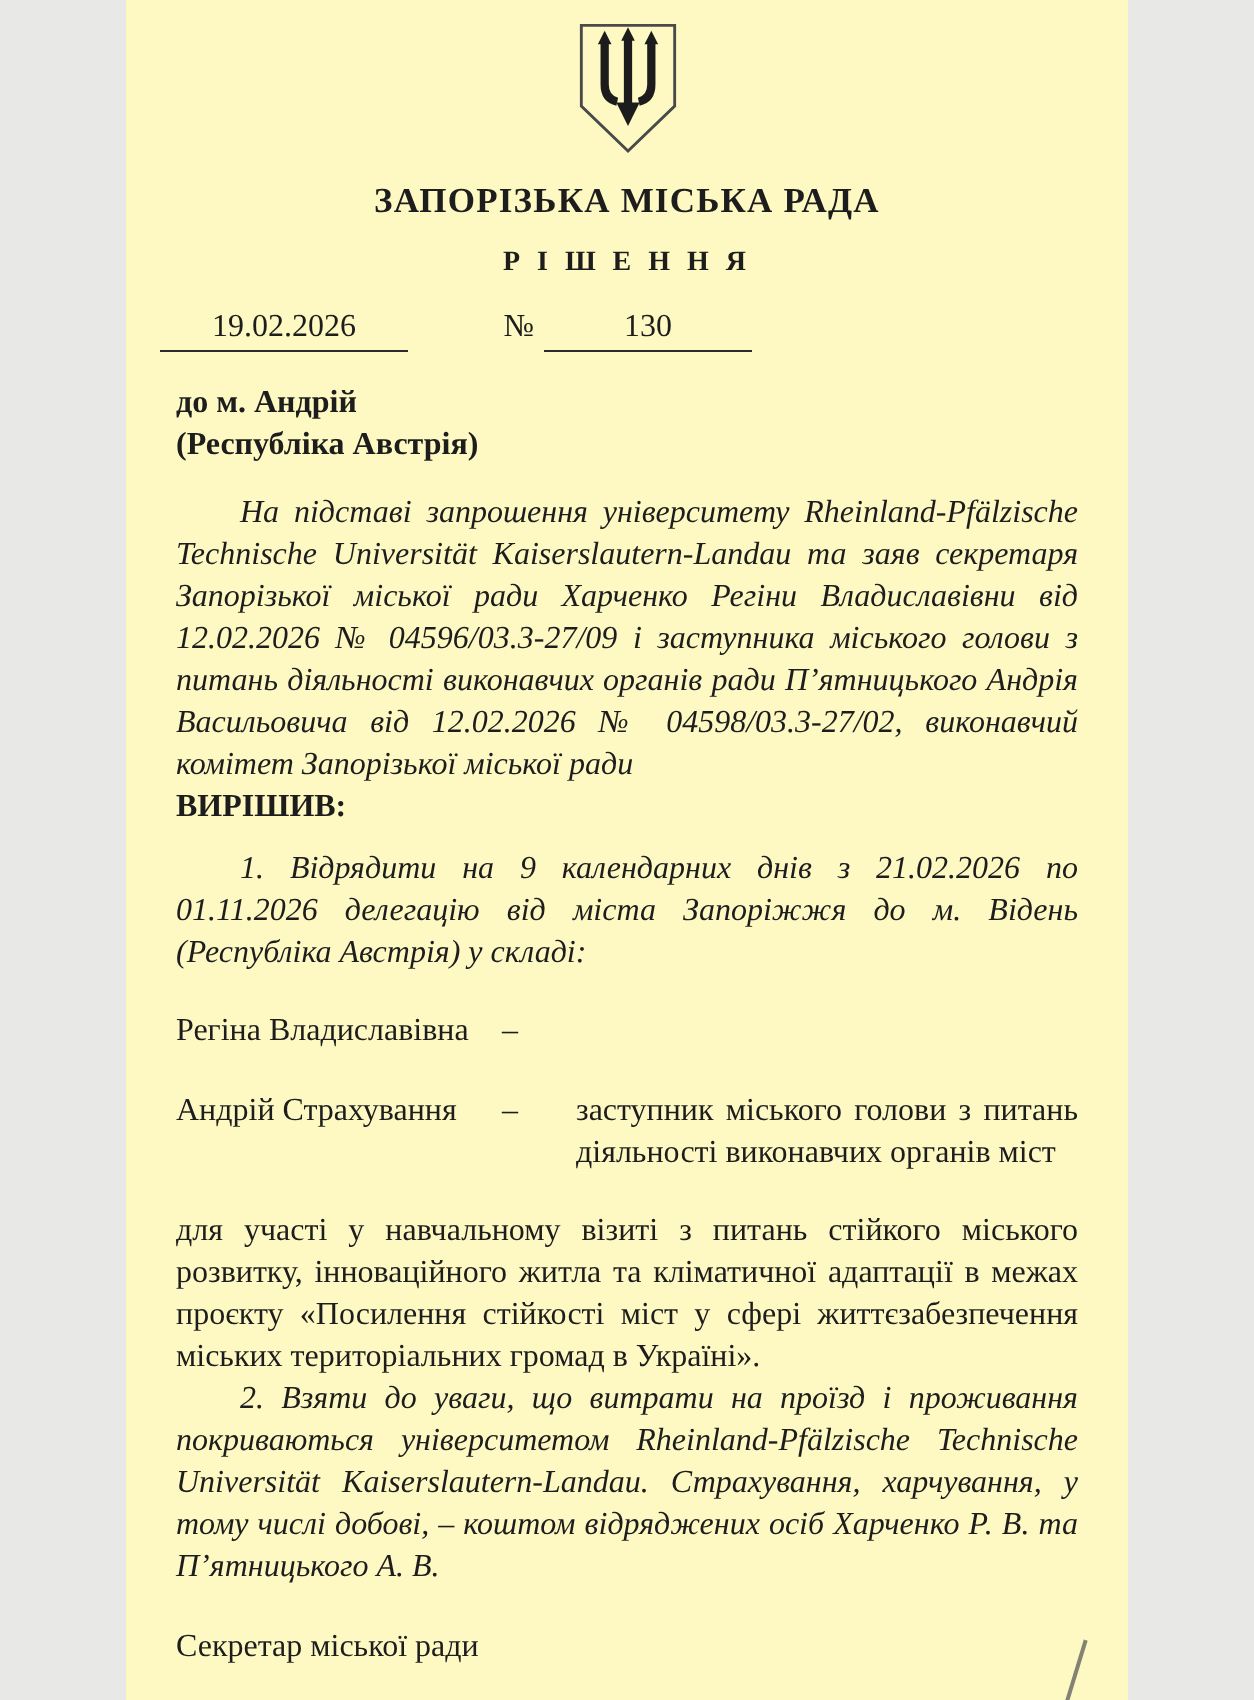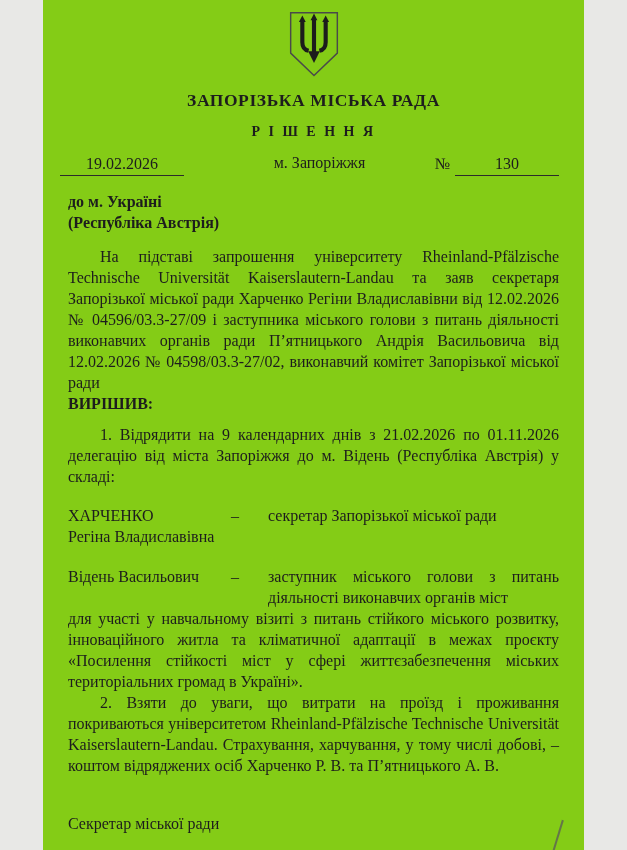--- a/index.html
+++ b/index.html
@@ -1,44 +1,44 @@
 <!DOCTYPE html>
 <html><head>
 <meta charset="utf-8">
 <style>
   html,body{margin:0;padding:0;background:#e8e8e6;}
   .page{
-    width:541px;height:850px;margin:0 auto;background:#84cc16;color:#1d1d1d;
+    width:501px;height:850px;margin:0 auto;background:#fef9c3;color:#1d1d1d;
     font-family:"Liberation Serif",serif;font-size:16px;line-height:21px;
     box-sizing:border-box;padding:8px 25px 0 25px;position:relative;overflow:hidden;
   }
   .emblem{display:flex;justify-content:center;margin-top:2px;}
   .emblem svg{width:64px;height:70px;}
   .org{text-align:center;font-weight:bold;font-size:17.5px;letter-spacing:.6px;line-height:22px;}
   .org-first{margin-top:9px;}
   .doctype{text-align:center;font-weight:bold;font-size:14px;letter-spacing:2.5px;margin-top:7px;line-height:27px;}
   .meta-row{display:flex;align-items:flex-end;margin-top:2px;height:29px;}
   .underlined{display:inline-block;border-bottom:1.4px solid #2b2b2b;text-align:center;padding-bottom:1px;}
   .meta-date{width:150px;}
   .meta-date .underlined{width:124px;margin-left:-8px;}
   .meta-place{flex:1;text-align:center;padding-bottom:3px;}
   .meta-num{width:138px;display:flex;align-items:flex-end;justify-content:flex-end;gap:5px;}
   .meta-num .num-label{padding-bottom:2px;}
   .meta-num .underlined{width:104px;}
   .title{margin-top:15px;font-weight:bold;}
   .title div{line-height:21px;}
   .para{margin:0;text-align:justify;}
-  .indent{text-indent:32px;}
+  .indent{text-indent:32px;font-style:italic;}
   .resolved{font-weight:bold;margin:0;}
   .item1{margin-top:10px;}
   .delegates{margin-top:18px;}
   .delegate-row{display:grid;grid-template-columns:163px 37px 1fr;}
   .delegate-row + .delegate-row{margin-top:19px;}
   .delegate-role{text-align:justify;}
-  .purpose{}
+  .purpose{margin-top:18px;}
   .sig-row{position:absolute;left:25px;right:30px;bottom:16px;display:flex;justify-content:space-between;align-items:flex-end;}
   .sig-name{position:relative;}
   .pen-stroke{position:absolute;left:1px;top:-15px;width:1.6px;height:47px;background:#5a5a5a;transform:rotate(17deg);opacity:.75;}
 </style>
 </head>
 <body>
 
 <div class="page">
 
   <div class="emblem">
@@ -59,49 +59,46 @@
   </div>
 
   <div class="org org-first">ЗАПОРІЗЬКА МІСЬКА РАДА</div>
 
   <div class="doctype">Р І Ш Е Н Н Я</div>
 
   <div class="meta-row">
     <div class="meta-date">
       <span class="underlined">19.02.2026</span>
     </div>
-    <div class="meta-place">м. Запоріжжя</div>
     <div class="meta-num">
       <span class="num-label">№</span>
       <span class="underlined">130</span>
     </div>
   </div>
 
   <div class="title">
-    <div>до м. Україні</div>
+    <div>до м. Андрій</div>
     <div>(Республіка Австрія)</div>
   </div>
 
   <p class="para indent" style="margin-top:13px">На підставі запрошення університету Rheinland-Pfälzische Technische Universität Kaiserslautern-Landau та заяв секретаря Запорізької міської ради Харченко Регіни Владиславівни від 12.02.2026 № 04596/03.3-27/09 і заступника міського голови з питань діяльності виконавчих органів ради П’ятницького Андрія Васильовича від 12.02.2026 № 04598/03.3-27/02, виконавчий комітет Запорізької міської ради</p>
   <p class="resolved">ВИРІШИВ:</p>
 
   <p class="para indent item1">1. Відрядити на 9 календарних днів з 21.02.2026 по 01.11.2026 делегацію від міста Запоріжжя до м. Відень (Республіка Австрія) у складі:</p>
 
   <div class="delegates">
     <div class="delegate-row">
       <div>
-        <div>ХАРЧЕНКО</div>
         <div>Регіна Владиславівна</div>
       </div>
       <div>–</div>
-      <div class="delegate-role">секретар Запорізької міської ради</div>
     </div>
     <div class="delegate-row">
       <div>
-        <div>Відень Васильович</div>
+        <div>Андрій Страхування</div>
       </div>
       <div>–</div>
       <div class="delegate-role">заступник міського голови з питань діяльності виконавчих органів міст</div>
     </div>
   </div>
 
   <p class="para purpose">для участі у навчальному візиті з питань стійкого міського розвитку, інноваційного житла та кліматичної адаптації в межах проєкту «Посилення стійкості міст у сфері життєзабезпечення міських територіальних громад в Україні».</p>
   <p class="para indent">2. Взяти до уваги, що витрати на проїзд і проживання покриваються університетом Rheinland-Pfälzische Technische Universität Kaiserslautern-Landau. Страхування, харчування, у тому числі добові, – коштом відряджених осіб Харченко Р. В. та П’ятницького А. В.</p>
 
   <div class="sig-row">

